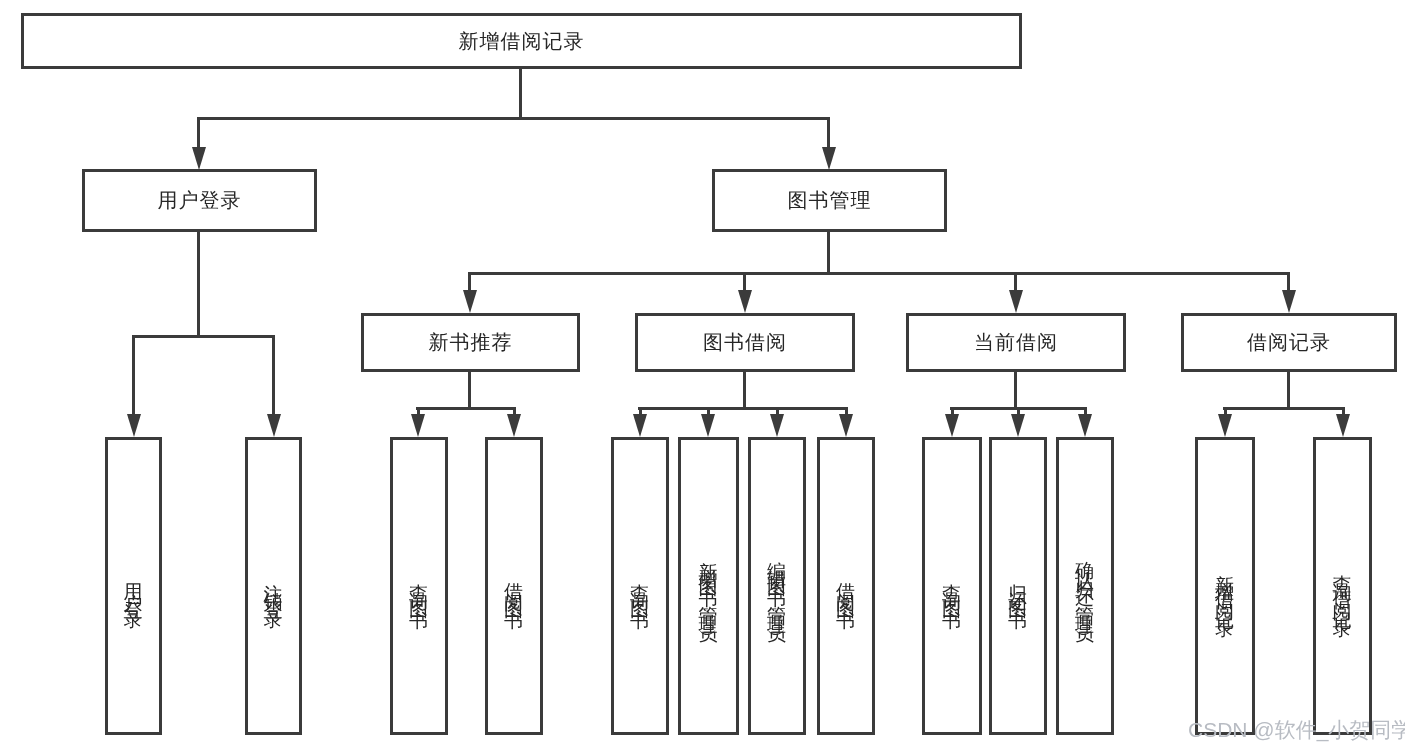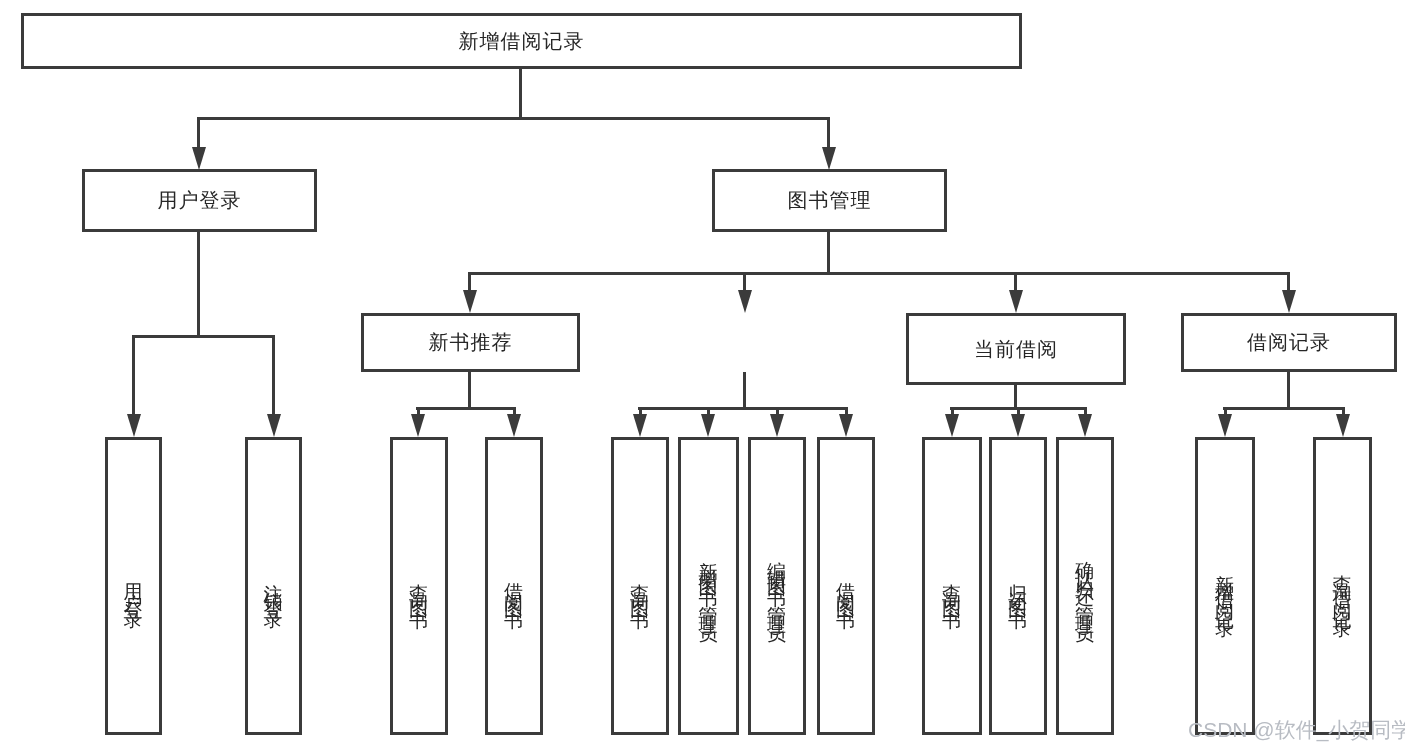--- a/index.html
+++ b/index.html
@@ -87,21 +87,24 @@
   <div class="box" style="left:82px;top:169px;width:235px;height:63px">
     <span>用户登录</span>
   </div>
   <div class="box" style="left:361px;top:313px;width:219px;height:59px">
     <span>新书推荐</span>
   </div>
 
   <div class="box" style="left:712px;top:169px;width:235px;height:63px">
     <span>图书管理</span>
   </div>
-  <div class="box" style="left:906px;top:313px;width:220px;height:72px">
+  <div class="box" style="left:635px;top:313px;width:220px;height:59px">
+    <span>图书借阅</span>
+  </div>
+  <div class="box" style="left:906px;top:313px;width:220px;height:59px">
     <span>当前借阅</span>
   </div>
   <div class="box" style="left:1181px;top:313px;width:216px;height:59px">
     <span>借阅记录</span>
   </div>
 
   <div class="box leaf" style="left:105px;top:437px;width:57px;height:298px">
     <span class="vtext">用户登录</span>
   </div>
   <div class="box leaf" style="left:245px;top:437px;width:57px;height:298px">

